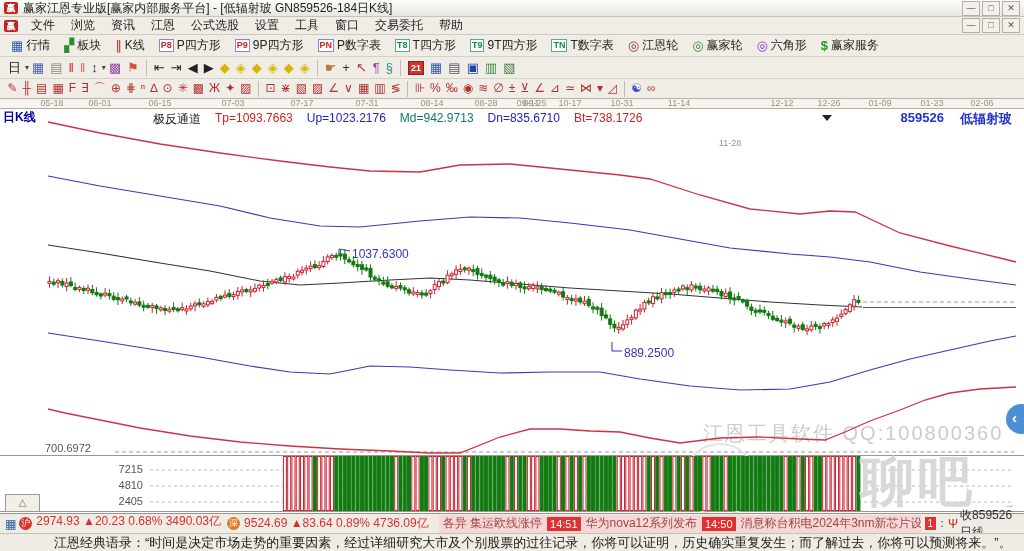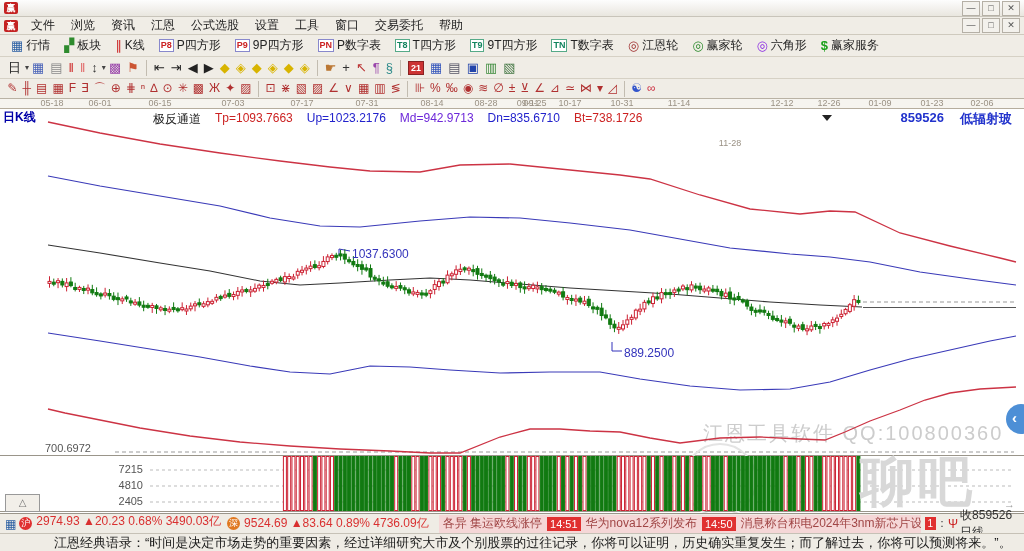--- a/index.html
+++ b/index.html
@@ -55,20 +55,21 @@
   .tick-time{background:#e03030;color:#fff;font-size:11px;padding:0 3px;line-height:14px;}
   .badge1{background:#e03030;color:#fff;font-size:10px;padding:0 3px;line-height:13px;margin-left:4px;}
   #quotebar{top:533px;height:18px;background:#efece5;border-top:1px solid #c6c1b6;z-index:5;position:absolute;
             padding-left:54px;line-height:17px;font-size:13px;color:#1a1a1a;overflow:hidden;white-space:nowrap;}
 </style>
 </head>
 <body>
 
 <div class="bar" id="titlebar">
   <span class="logo">赢</span>
+  <span>赢家江恩专业版[赢家内部服务平台] - [低辐射玻  GN859526-184日K线]</span>
   <span class="wctl" id="title-controls">
       <span>—</span>
       <span>□</span>
       <span>✕</span>
     </span>
 </div>
 
 <div class="bar" id="menubar">
   <span class="logo">赢</span>
   <span id="menu-items" style="display:flex;">
@@ -789,21 +790,21 @@
   </svg>
 
 <div id="wm1">江恩工具软件  QQ:100800360</div>
 <div id="wm2">聊吧</div>
 
 <div class="overlay" id="pane-label">日K线</div>
 <div class="overlay" id="indicator-row">
   <span style="color:#222;">极反通道</span>
   <span style="color:#cc2222;">Tp=1093.7663</span>
   <span style="color:#2222cc;">Up=1023.2176</span>
-  <span style="color:#6d28d9;">Md=942.9713</span>
+  <span style="color:#0f766e;">Md=942.9713</span>
   <span style="color:#2222cc;">Dn=835.6710</span>
   <span style="color:#cc2222;">Bt=738.1726</span>
 </div>
 <div class="overlay" id="stock-label">
   <span>859526</span>
   <span>低辐射玻</span>
 </div>
 <div class="overlay ann" id="ann-high" style="left: 352px; top: 247px;">1037.6300</div>
 <div class="overlay ann" id="ann-low" style="left: 624px; top: 346px;">889.2500</div>
 <div class="overlay axlab" id="ann-btlevel" style="left:45px;top:442px;">700.6972</div>

